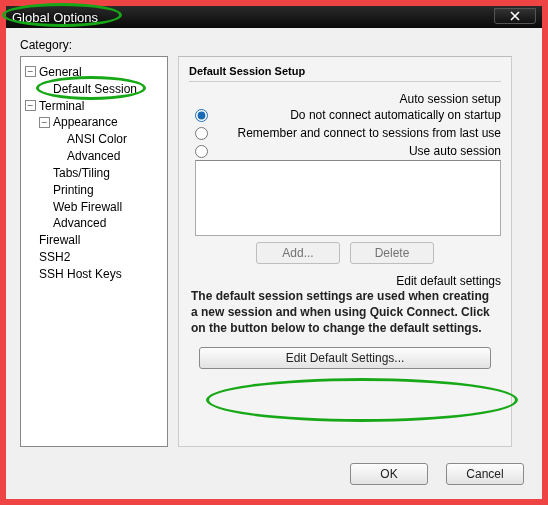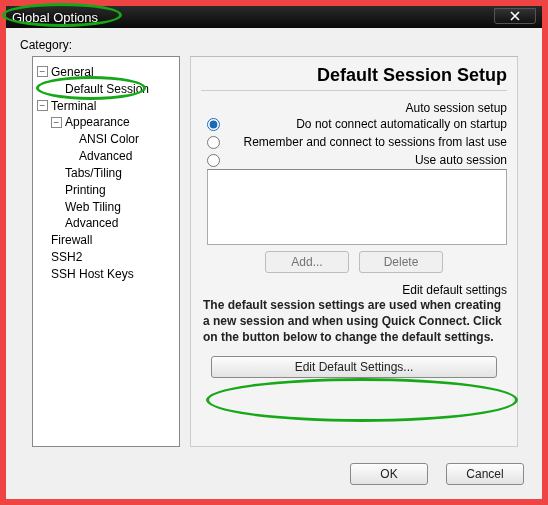--- a/index.html
+++ b/index.html
@@ -13,41 +13,41 @@
   }
   .titlebar-text { font-size: 13px; text-shadow: 0 0 3px #000; }
   .close-btn {
     position: absolute; right: 6px; top: 2px;
     width: 42px; height: 16px;
     background: linear-gradient(to bottom, #333, #111);
     border: 1px solid #555; border-radius: 0 0 3px 3px;
     color: #fff; display: flex; align-items: center; justify-content: center;
     font-size: 10px; cursor: pointer;
   }
-  .client { padding: 10px 24px 10px 14px; height: calc(100% - 22px); position: relative; }
+  .client { padding: 10px 30px 10px 14px; height: calc(100% - 22px); position: relative; }
   .cat-label { font-size: 12px; margin-bottom: 4px; display: block; }
-  .layout { display: flex; gap: 10px; height: calc(100% - 60px); margin-left: 12px; }
+  .layout { display: flex; gap: 10px; height: calc(100% - 60px); }
   .tree {
     width: 148px; height: 100%;
     background: #fff; border: 1px solid #888; padding: 6px 4px;
     overflow: auto;
   }
   .tree-item { white-space: nowrap; padding: 1px 0; cursor: pointer; }
   .tree-item .exp { display: inline-block; width: 11px; height: 11px; border: 1px solid #888; text-align: center; line-height: 9px; font-size: 10px; margin-right: 3px; vertical-align: middle; color:#555;}
   .tree-item.noexp .exp { visibility: hidden; }
   .tree-item span.lbl { vertical-align: middle; }
   .ind1 { margin-left: 14px; }
   .ind2 { margin-left: 28px; }
   .panel {
     flex: 1; height: 100%;
     border: 1px solid #ccc; border-top: 1px solid #bbb;
     background: #f4f4f4; padding: 8px 10px;
     display: flex; flex-direction: column; gap: 10px;
   }
-  .panel-title { font-weight: bold; font-size: 18px; border-bottom: 1px solid #ccc; padding-bottom: 4px; text-align: right; }
+  .panel-title { font-weight: bold; font-size: 11px; border-bottom: 1px solid #ccc; padding-bottom: 4px; }
   .group-label { font-size: 12px; text-align: right; }
   .radio-row { display: flex; align-items: center; gap: 6px; padding: 2px 0 2px 6px; justify-content: space-between;}
   .radio-row input { margin: 0; accent-color: #1a6bb5; }
   .listbox {
     margin-left: 6px; height: 76px; background: #fff; border: 1px solid #aaa;
     border-top-color:#888;
   }
   .btnrow { display: flex; gap: 10px; justify-content: center; margin-top: 6px; }
   button.wbtn {
     min-width: 84px; height: 22px; padding: 0 12px;
@@ -93,21 +93,21 @@
 
       <div class="tree">
         <div class="tree-item"><span class="exp">−</span><span class="lbl">General</span></div>
         <div class="tree-item ind1 noexp"><span class="exp"></span><span class="lbl">Default Session</span></div>
         <div class="tree-item"><span class="exp">−</span><span class="lbl">Terminal</span></div>
         <div class="tree-item ind1"><span class="exp">−</span><span class="lbl">Appearance</span></div>
         <div class="tree-item ind2 noexp"><span class="exp"></span><span class="lbl">ANSI Color</span></div>
         <div class="tree-item ind2 noexp"><span class="exp"></span><span class="lbl">Advanced</span></div>
         <div class="tree-item ind1 noexp"><span class="exp"></span><span class="lbl">Tabs/Tiling</span></div>
         <div class="tree-item ind1 noexp"><span class="exp"></span><span class="lbl">Printing</span></div>
-        <div class="tree-item ind1 noexp"><span class="exp"></span><span class="lbl">Web Tiling</span></div>
+        <div class="tree-item ind1 noexp"><span class="exp"></span><span class="lbl">Web Firewall</span></div>
         <div class="tree-item ind1 noexp"><span class="exp"></span><span class="lbl">Advanced</span></div>
         <div class="tree-item noexp"><span class="exp"></span><span class="lbl">Firewall</span></div>
         <div class="tree-item noexp"><span class="exp"></span><span class="lbl">SSH2</span></div>
         <div class="tree-item noexp"><span class="exp"></span><span class="lbl">SSH Host Keys</span></div>
       </div>
 
       <div class="panel">
         <div class="panel-title">Default Session Setup</div>
 
         <div>

